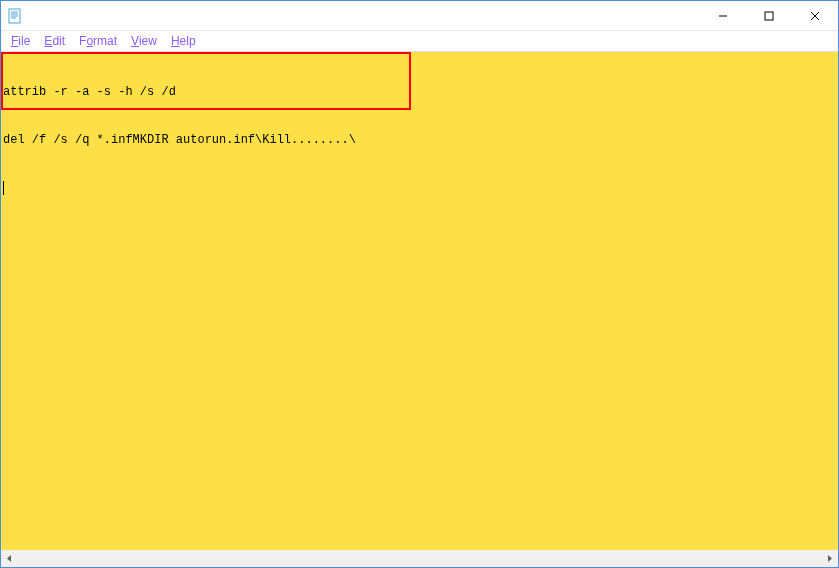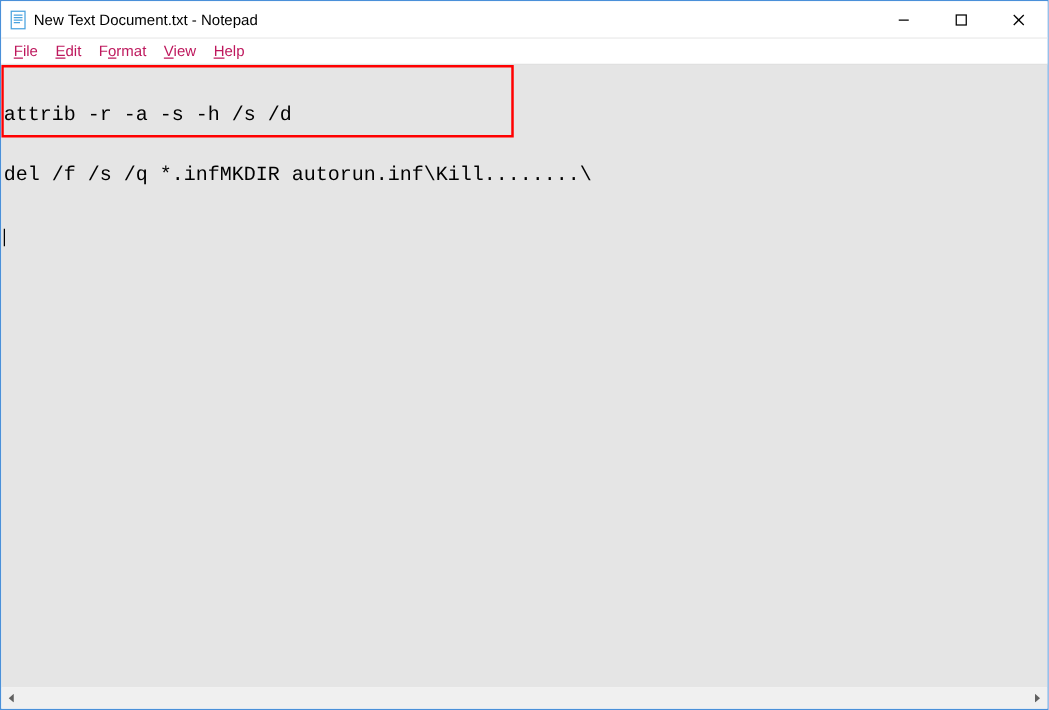--- a/index.html
+++ b/index.html
@@ -54,41 +54,41 @@
     height: 20px;
     display: flex;
     align-items: center;
     padding: 0 4px;
     gap: 2px;
     background: #ffffff;
   }
   .menu-item {
     padding: 1px 6px;
     font-size: 12px;
-    color: #be185d;
+    color: #8b5cf6;
     cursor: default;
   }
   .menu-item .ul { text-decoration: underline; }
   .editor-wrap {
     flex: 1;
     position: relative;
     overflow: hidden;
     border-top: 1px solid #e0e0e0;
   }
   .editor {
     position: absolute;
     top: 0; left: 0; right: 0; bottom: 17px;
     padding: 0 2px;
     font-family: Consolas, "Courier New", monospace;
-    font-size: 16px;
+    font-size: 12px;
     line-height: 16px;
     white-space: pre;
     color: #000;
     overflow: hidden;
-    background: #e5e5e5;
+    background: #fde047;
   }
   .editor .line { height: 16px; }
   .highlight-box {
     position: absolute;
     top: 0; left: 0;
     width: 410px; height: 58px;
     border: 2px solid #ff0000;
     pointer-events: none;
   }
   .caret {
@@ -124,21 +124,20 @@
   <div class="titlebar">
     <span class="titlebar-icon">
       <svg width="16" height="16" viewBox="0 0 16 16">
         <rect x="2" y="1" width="11" height="14" fill="#fff" stroke="#4aa3df" stroke-width="1"></rect>
         <line x1="4" y1="4" x2="11" y2="4" stroke="#4aa3df" stroke-width="1"></line>
         <line x1="4" y1="6" x2="11" y2="6" stroke="#4aa3df" stroke-width="1"></line>
         <line x1="4" y1="8" x2="11" y2="8" stroke="#4aa3df" stroke-width="1"></line>
         <line x1="4" y1="10" x2="9" y2="10" stroke="#4aa3df" stroke-width="1"></line>
       </svg>
     </span>
-    <span class="title-text">New Text Document.txt - Notepad</span>
     <span class="titlebar-spacer"></span>
     <div class="win-controls">
       <div class="win-btn">
         <svg width="10" height="10" viewBox="0 0 10 10">
             <line x1="1" y1="5" x2="9" y2="5" stroke="#000" stroke-width="1"></line>
           </svg>
       </div>
       <div class="win-btn">
         <svg width="10" height="10" viewBox="0 0 10 10">
             <rect x="1" y="1" width="8" height="8" fill="none" stroke="#000" stroke-width="1"></rect>

